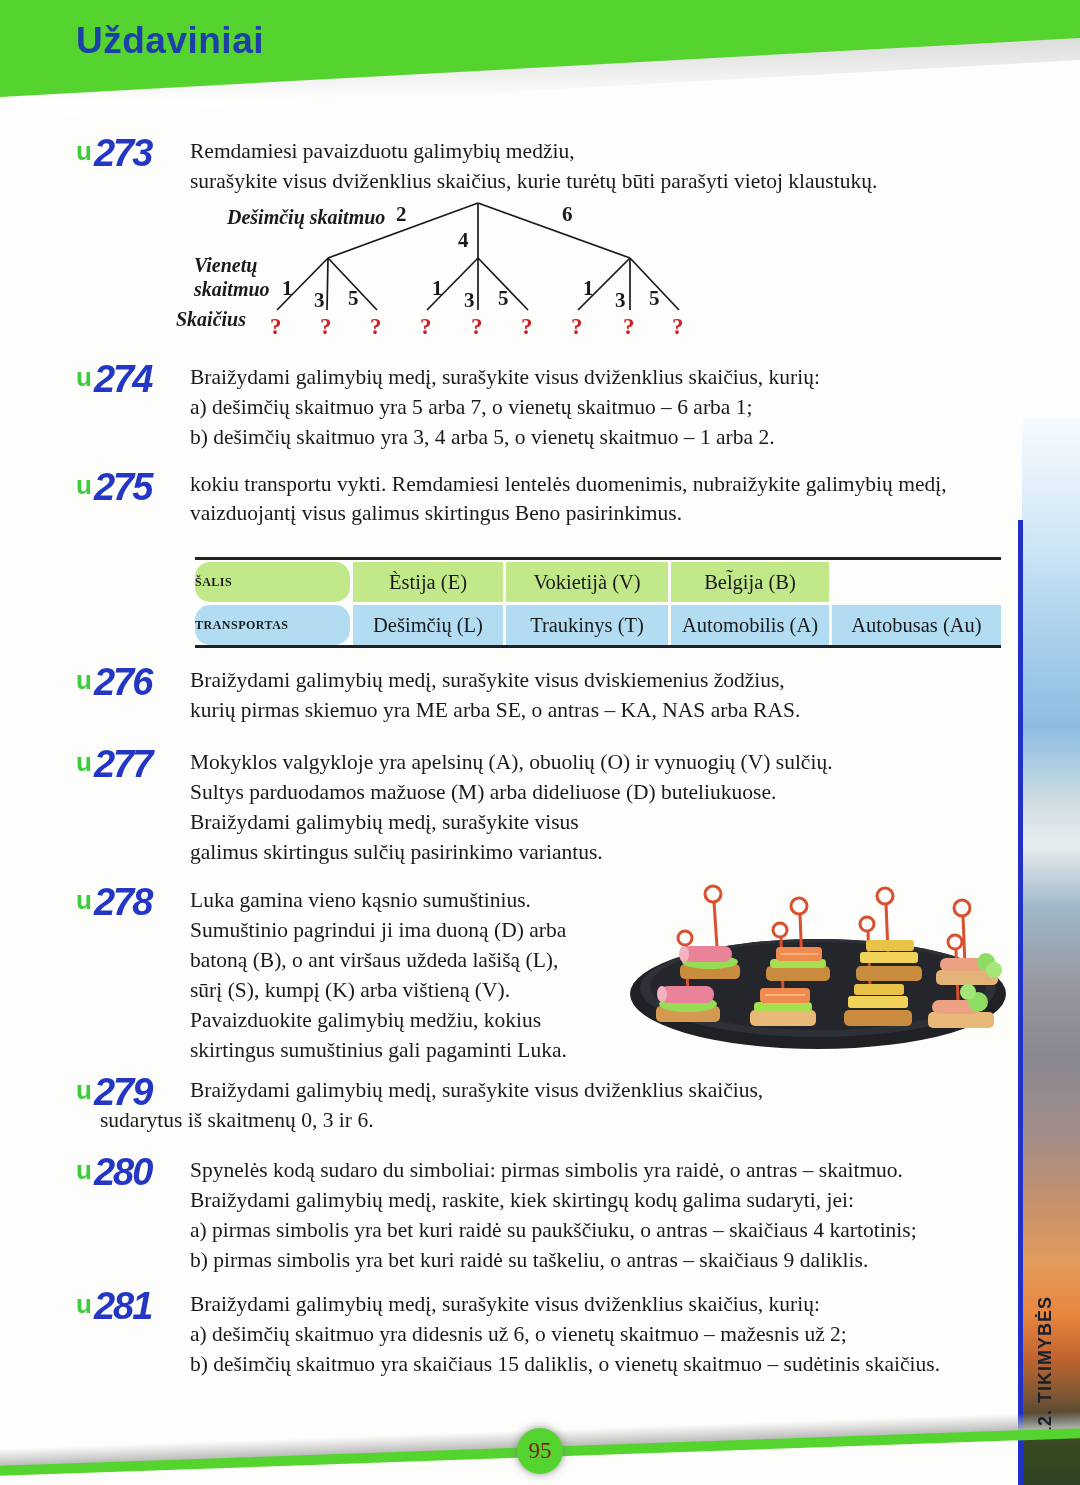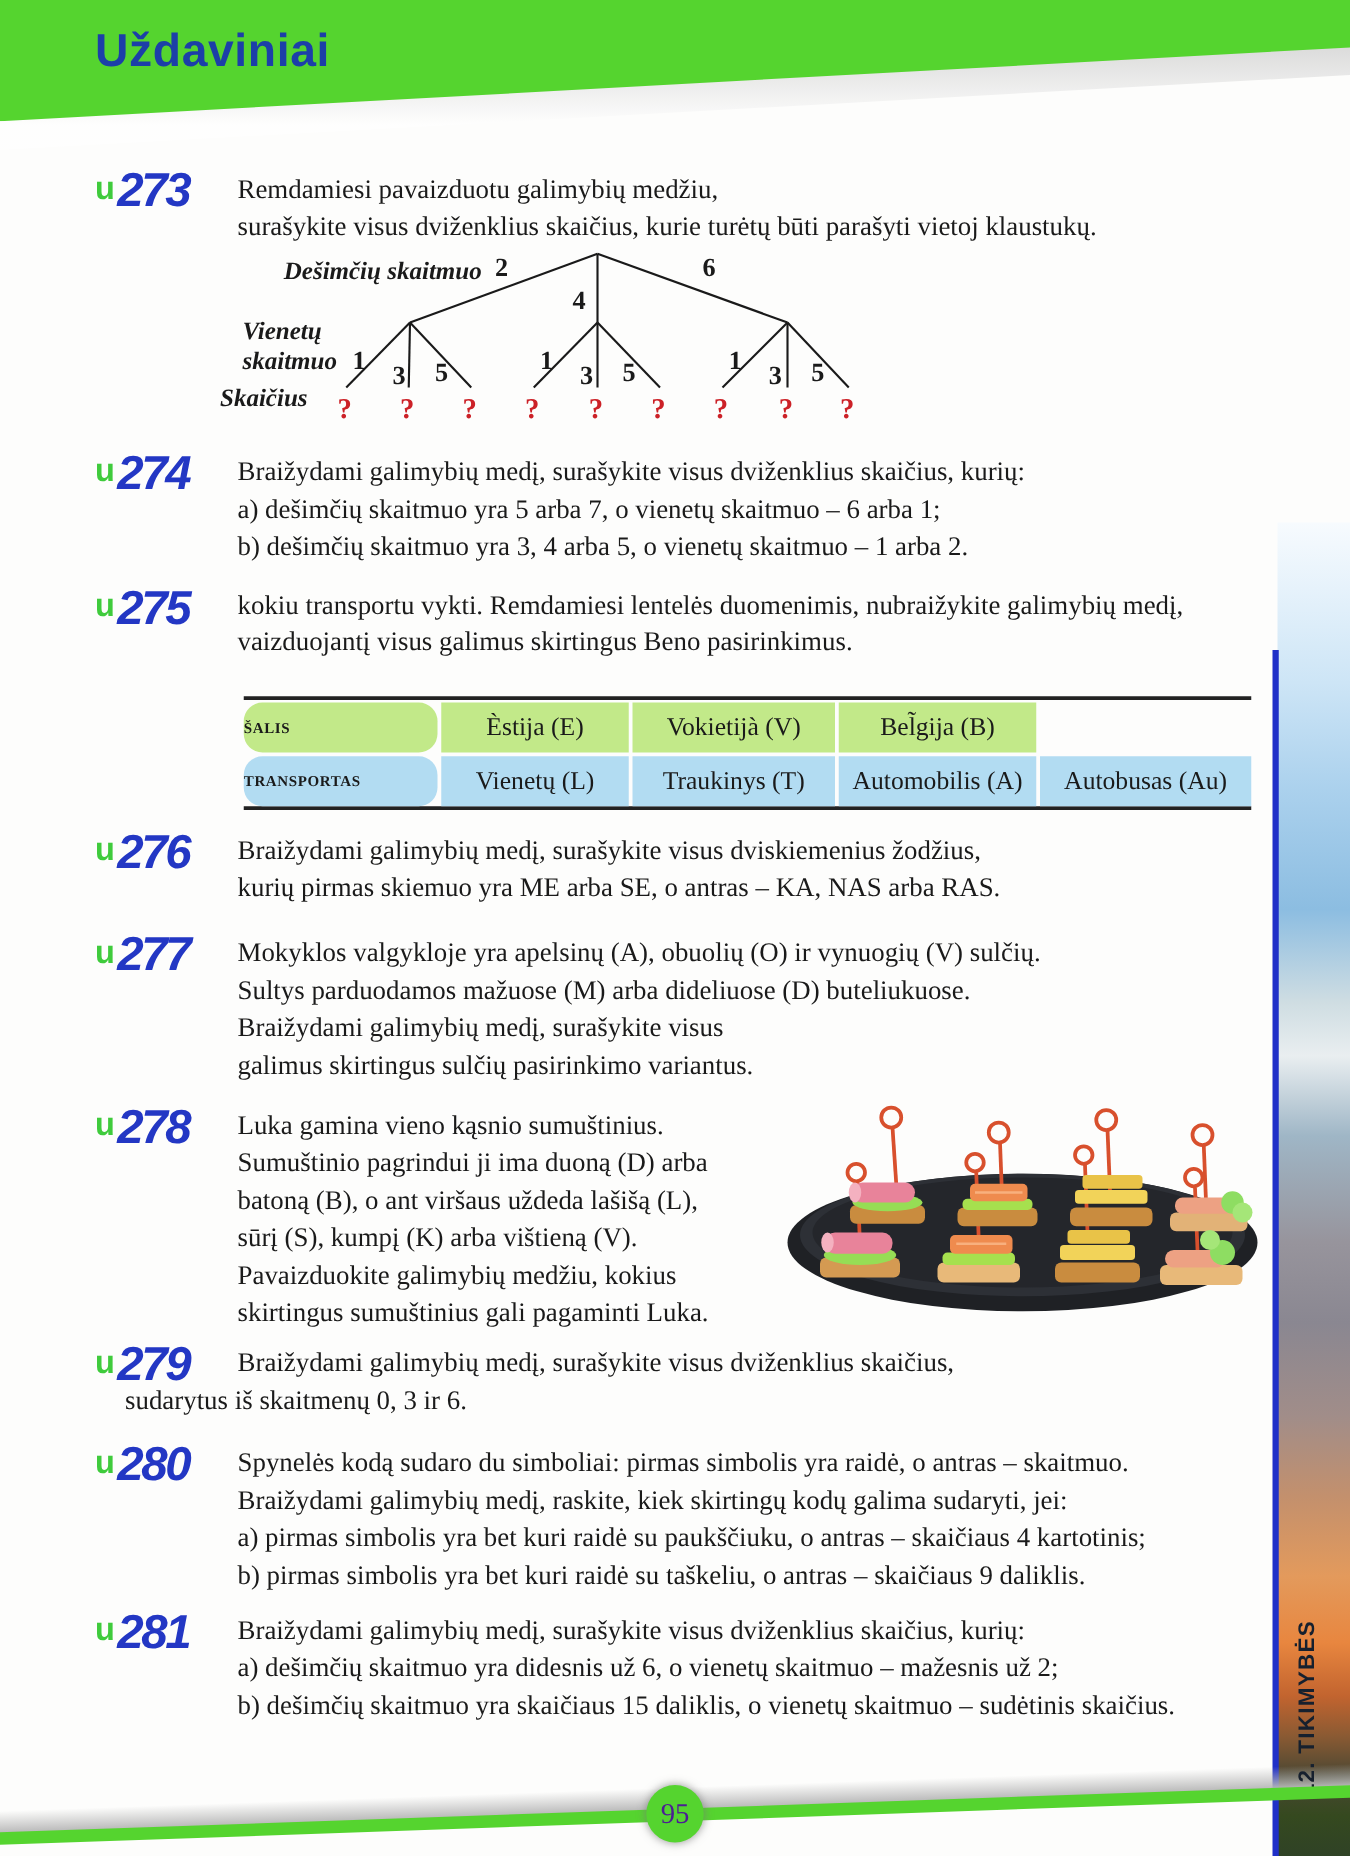--- a/index.html
+++ b/index.html
@@ -69,21 +69,21 @@
      color:#16202e;letter-spacing:1px;}
 
   
   .bottom-shadow{position:absolute;left:-10px;top:1430px;width:1100px;height:18px;
      background:linear-gradient(to bottom,rgba(255,255,255,0),#b8b8b8);
      transform:rotate(-2deg);z-index:2;}
   .bottom-bar{position:absolute;left:-10px;top:1447px;width:1100px;height:10px;
      background:#55d42f;transform:rotate(-2deg);z-index:3;}
   .page-badge{position:absolute;left:517px;top:1428px;width:46px;height:46px;
      border-radius:50%;background:#55d42f;z-index:4;display:flex;align-items:center;
-     justify-content:center;font-size:23px;color:#4c1d95;
+     justify-content:center;font-size:23px;color:#7f1d1d;
      box-shadow:0 0 8px rgba(120,120,120,.8);}
 </style>
 </head>
 <body>
 
 <div class="page">
 
   <div class="header-shadow"></div>
   <div class="header-band"></div>
   <div class="page-title">Uždaviniai</div>
@@ -173,21 +173,21 @@
   <div class="ptable">
     <div class="prow green">
       <div class="pcell hd w0">ŠALIS</div>
       <div class="pcell w1">Èstija (E)</div>
       <div class="pcell w2">Vokietijà (V)</div>
       <div class="pcell w3">Bel̃gija (B)</div>
       <div class="pcell empty w4"></div>
     </div>
     <div class="prow blue">
       <div class="pcell hd w0">TRANSPORTAS</div>
-      <div class="pcell w1">Vienetų (L)</div>
+      <div class="pcell w1">Dešimčių (L)</div>
       <div class="pcell w2">Traukinys (T)</div>
       <div class="pcell w3">Automobilis (A)</div>
       <div class="pcell w4">Autobusas (Au)</div>
     </div>
   </div>
 
   <div class="exercise" style="top:665px;">
     <div class="ex-label">
       <span class="u">u</span><span class="num">276</span>
     </div>

